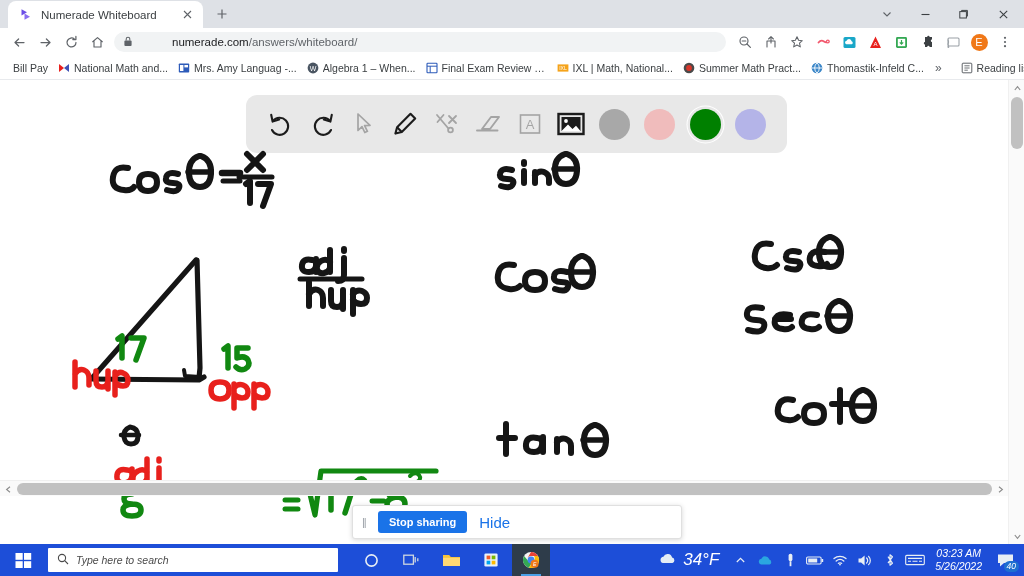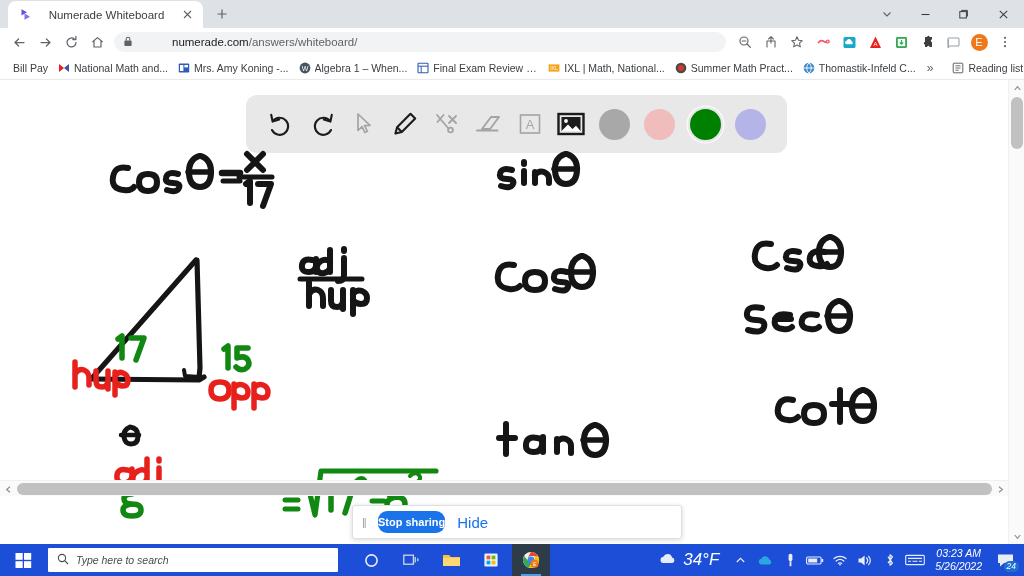--- a/index.html
+++ b/index.html
@@ -8,21 +8,21 @@
     font-family: "Liberation Sans", sans-serif;
     overflow: hidden;
     background: #ffffff;
   }
   .screen { position: relative; width: 1024px; height: 576px; }
 
   
   .tabstrip {
     position: absolute; top: 0; left: 0; width: 1024px; height: 28px;
     background: #dee1e6;
-    display: flex; align-items: flex-end; text-align: center;
+    display: flex; align-items: flex-end;
   }
   .tab {
     display: flex; align-items: center; gap: 7px;
     height: 27px; width: 195px;
     background: #ffffff;
     border-radius: 8px 8px 0 0;
     padding: 0 8px 0 11px;
     margin-left: 8px;
     position: relative;
   }
@@ -160,22 +160,22 @@
     padding: 0 9px; gap: 8px;
   }
   .share-grip {
     width: 8px; flex: 0 0 8px; color: #9aa0a6;
     font-size: 11px; letter-spacing: -1px;
   }
   .share-text { font-size: 11px; color: #3c4043; white-space: nowrap; flex: 1; }
   .stop-share {
     background: #1a73e8; color: #ffffff;
     font-size: 11px; font-weight: bold;
-    border: none; border-radius: 9px;
-    padding: 5px 0; white-space: nowrap;
+    border: none; border-radius: 3px;
+    padding: 5px 11px; white-space: nowrap;
   }
   .hide-link { font-size: 15px; color: #1a73e8; padding: 0 4px; white-space: nowrap; }
 
   
   .vscroll {
     position: absolute; right: 0; top: 80px; width: 16px; height: 464px;
     background: #fafafa; border-left: 1px solid #f0f0f0;
   }
   .vscroll-arrow {
     width: 16px; height: 16px;
@@ -417,21 +417,21 @@
       <span class="bm-label">National Math and...</span>
     </div>
     <div class="bm">
       <span class="bm-ico">
         <svg width="12" height="12" viewBox="0 0 12 12">
             <rect x="0.8" y="1.5" width="10.4" height="9" rx="0.8" fill="#2d5bb9"></rect>
             <rect x="2" y="3" width="3.4" height="6" fill="#ffffff"></rect>
             <rect x="6.4" y="3" width="3.6" height="2.4" fill="#ffffff"></rect>
           </svg>
       </span>
-      <span class="bm-label">Mrs. Amy Koning -...</span>
+      <span class="bm-label">Mrs. Amy Languag -...</span>
     </div>
     <div class="bm">
       <span class="bm-ico">
         <svg width="12" height="12" viewBox="0 0 12 12">
             <circle cx="6" cy="6" r="5.4" fill="#4a5562"></circle>
             <text x="6" y="8.6" font-size="7" fill="#ffffff" text-anchor="middle" font-family="Liberation Sans">W</text>
           </svg>
       </span>
       <span class="bm-label">Algebra 1 – When...</span>
     </div>
@@ -852,18 +852,18 @@
           </svg>
       </div>
       <div class="clock">
         <div>03:23 AM</div>
         <div>5/26/2022</div>
       </div>
       <div class="notif-badge">
         <svg width="17" height="15" viewBox="0 0 17 15">
             <path d="M1 1.5 h15 v8.5 h-9 l-4 3.5 V10 H1 Z" fill="#e8eef4"></path>
           </svg>
-        <span class="notif-count">24</span>
+        <span class="notif-count">40</span>
       </div>
     </div>
   </div>
 
 </div>
 
 </body></html>

